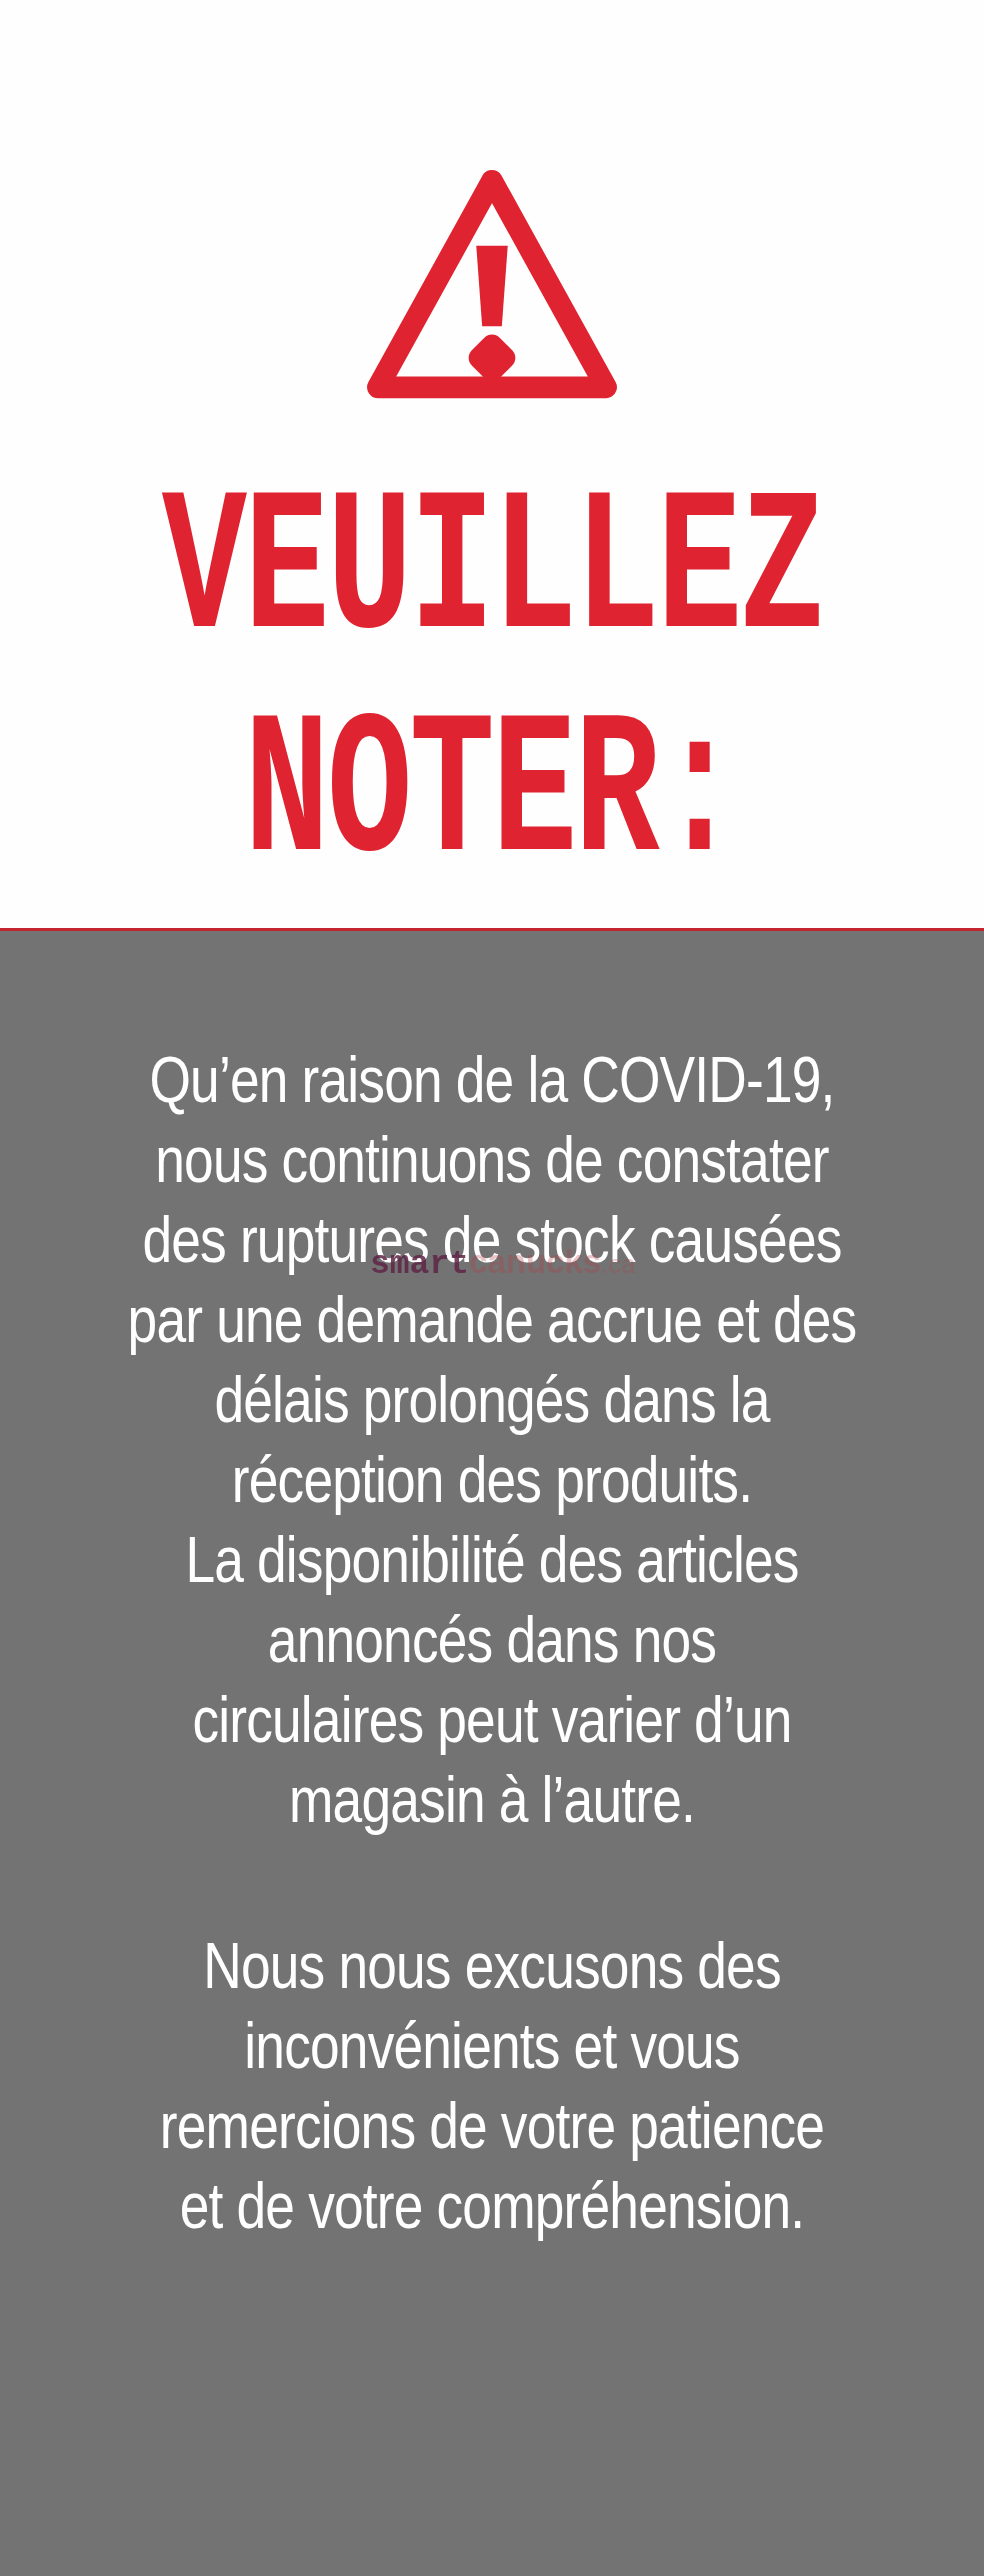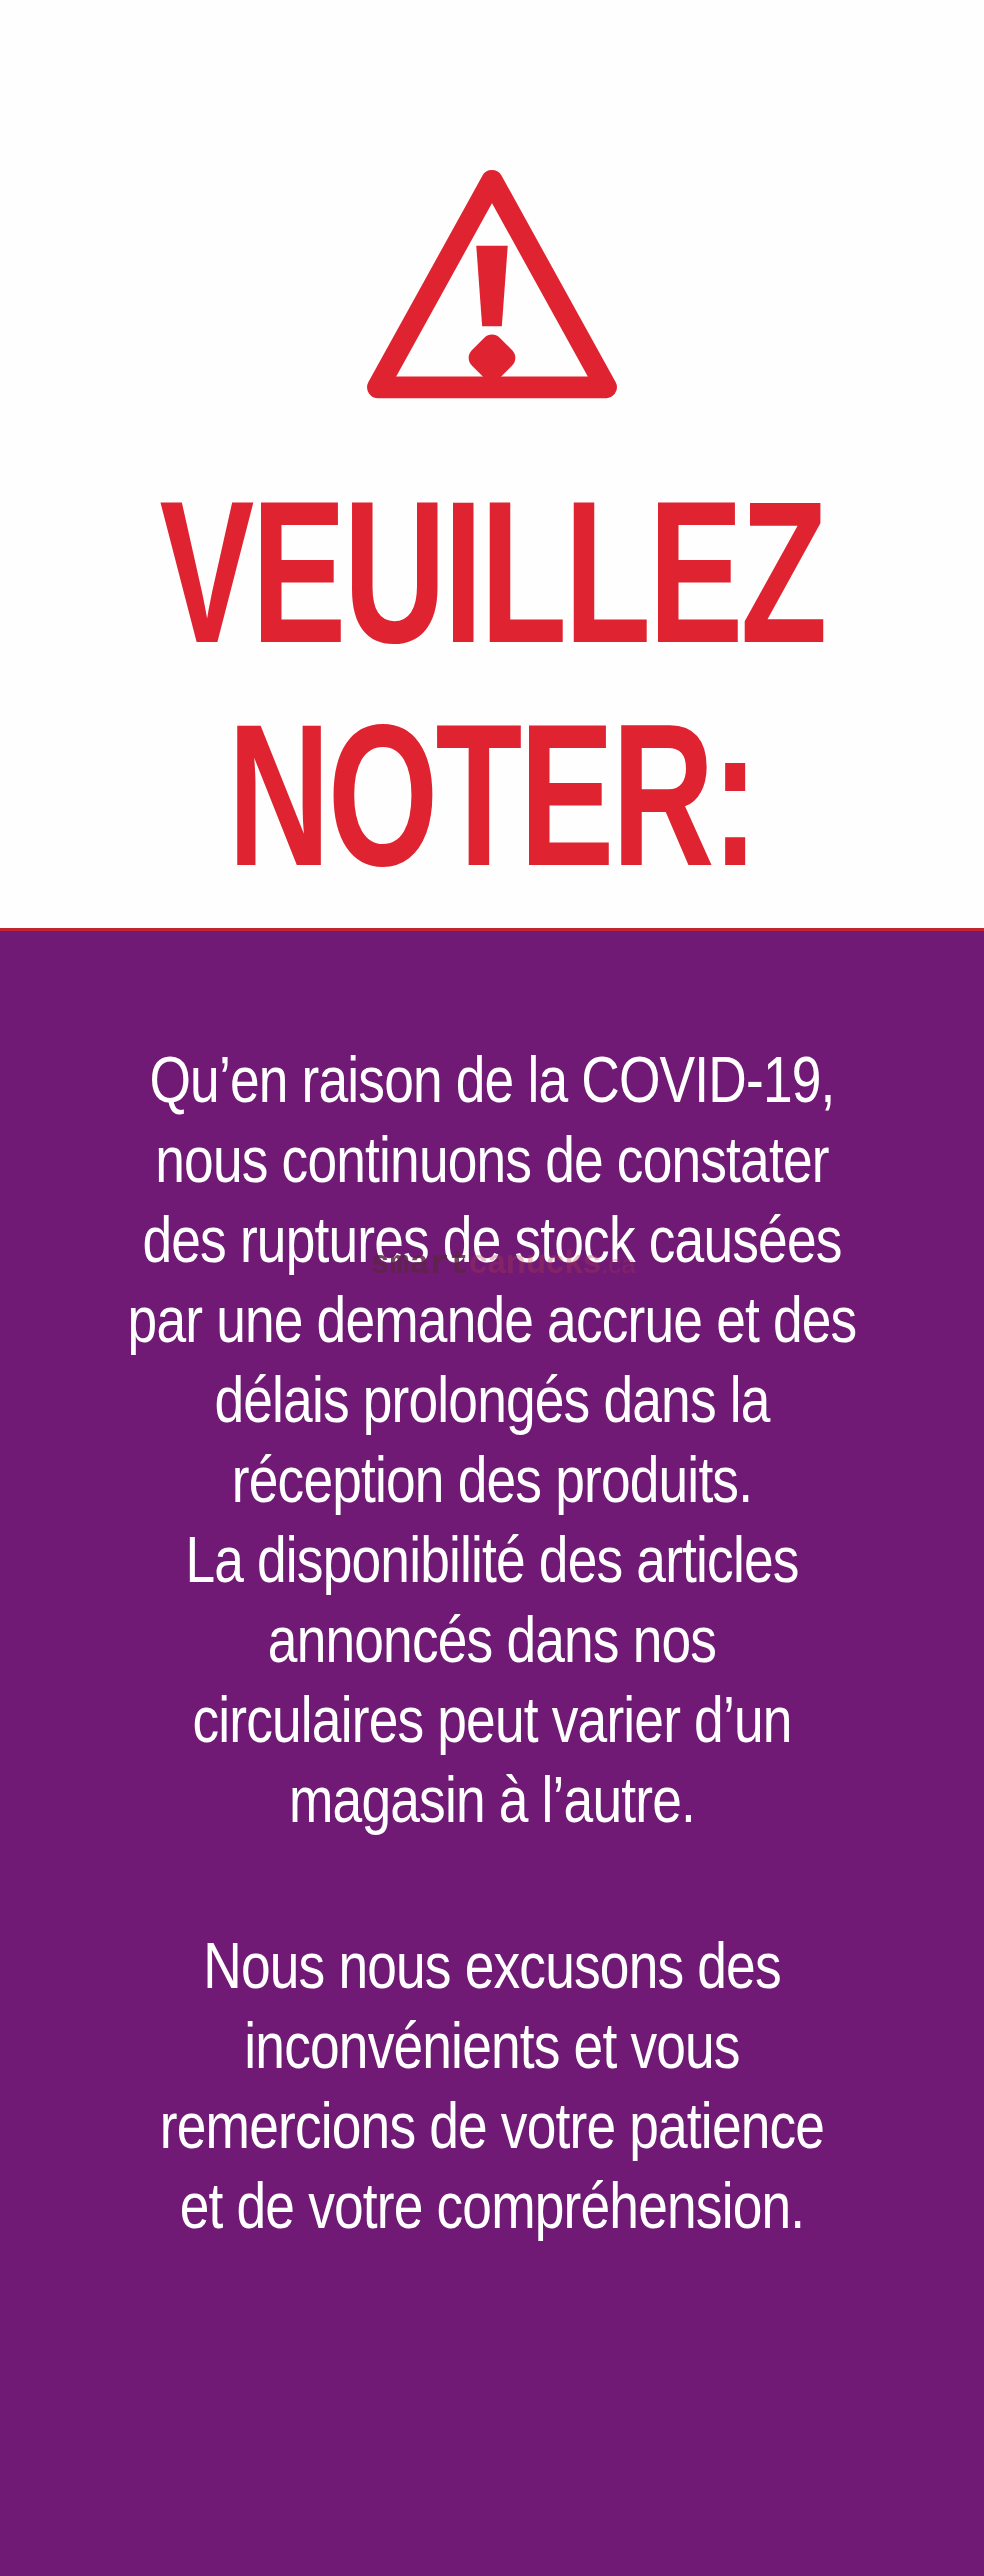--- a/index.html
+++ b/index.html
@@ -5,38 +5,38 @@
   html,body{margin:0;padding:0;}
   body{
     width:984px;height:2576px;
     background:#ffffff;
     font-family:"Liberation Sans",sans-serif;
     position:relative;overflow:hidden;
   }
   
   .top-section{
     position:absolute;top:0;left:0;width:984px;height:928px;
-    background:#fefefe;text-align:center;
+    background:#fefefe;text-align:center;font-family:Liberation Mono, monospace;
   }
   .warning-wrap{margin-top:165px;}
   .headline{
     margin-top:49px;
     color:#e02330;
     font-size:203px;
     font-weight:700;
     letter-spacing:-3.9px;
     line-height:223px;
     transform:scaleX(0.70);
     transform-origin:50% 0;
     white-space:nowrap;
   }
   
   .red-box{
     position:absolute;top:928px;left:0;width:984px;height:1648px;
-    background:#701a75;
+    background:#737373;
     border-top:3px solid #c22430;
     box-sizing:border-box;
     color:#ffffff;text-align:center;
   }
   .message{
     margin-top:109px;
     font-size:65px;
     line-height:80px;
     letter-spacing:-1px;
     transform:scaleX(0.82);

